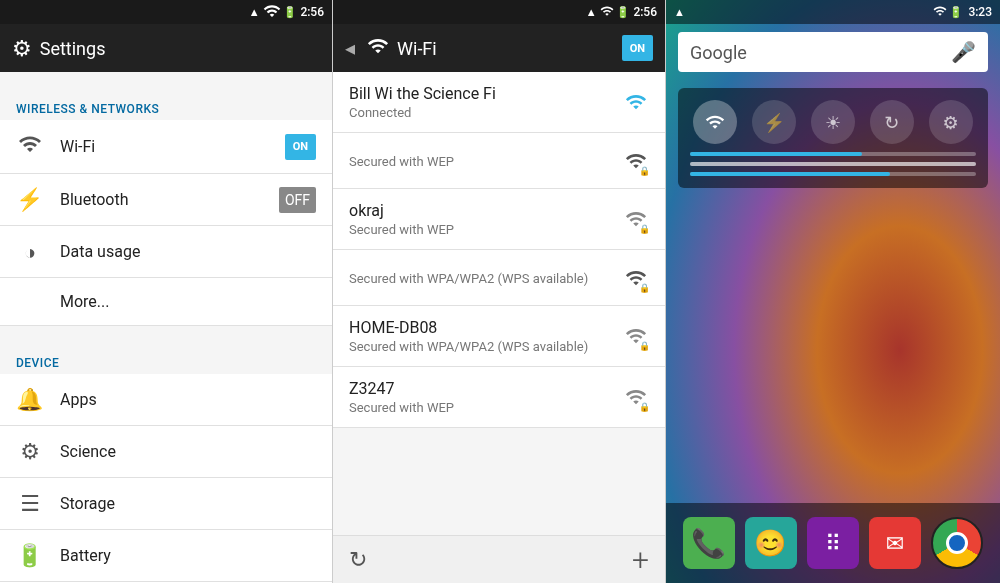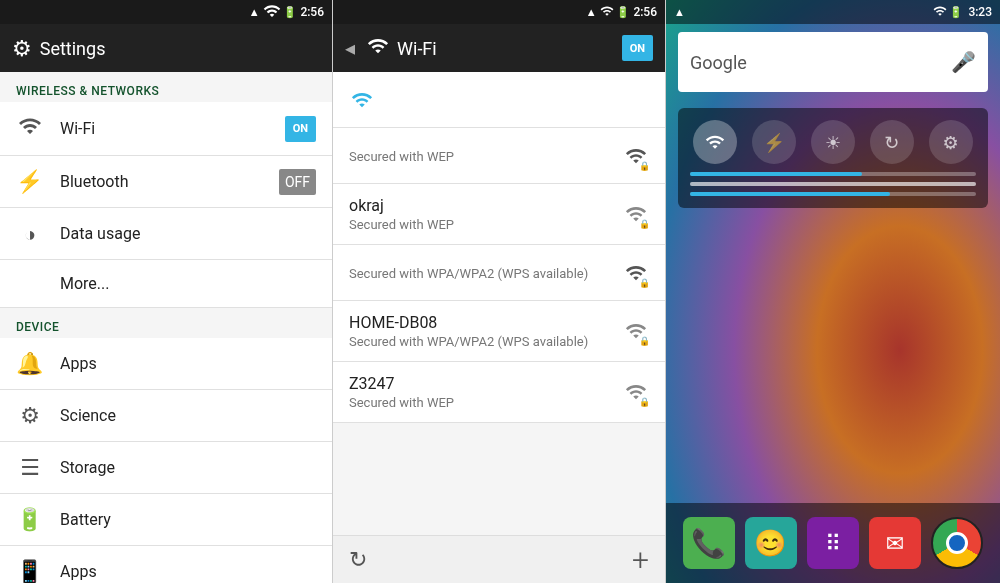--- a/index.html
+++ b/index.html
@@ -88,23 +88,24 @@
       color: #aaa;
       font-size: 20px;
       margin-right: 4px;
     }
 
     
     .section-header {
       padding: 12px 16px 4px 16px;
       font-size: 12px;
       font-weight: 500;
-      color: #14532d;
+      color: #0369a1;
       text-transform: uppercase;
       letter-spacing: 0.5px;
+      margin-top: 18px;
     }
 
     
     .settings-item {
       display: flex;
       align-items: center;
       padding: 12px 16px;
       background: #fff;
       border-bottom: 1px solid #e0e0e0;
       gap: 16px;
@@ -220,21 +221,21 @@
       justify-content: flex-end;
       padding: 0 8px;
       gap: 3px;
     }
     .home-search-bar {
       position: relative;
       z-index: 10;
       margin: 8px 12px;
       background: #fff;
       border-radius: 4px;
-      height: 60px;
+      height: 40px;
       display: flex;
       align-items: center;
       padding: 0 12px;
     }
     .home-search-text {
       font-size: 18px;
       color: #555;
       flex: 1;
     }
     .home-mic-icon {
@@ -438,20 +439,24 @@
     <div>
       <div class="toggle-inline">
         <div class="on-part">ON</div>
       </div>
     </div>
   </div>
 
   <div style="flex:1;overflow-y:auto;background:#f5f5f5;">
 
     <div class="wifi-item" style="background:#fff;">
+      <div class="wifi-item-text">
+        <div class="wifi-item-name">Bill Wi the Science Fi</div>
+        <div class="wifi-item-sub">Connected</div>
+      </div>
       <div class="wifi-signal-container">
         <svg width="22" height="22" viewBox="0 0 24 24" fill="#33b5e5">
             <path d="M1 9l2 2c5-5 13-5 18 0l2-2C16.93 2.93 7.08 2.93 1 9zm8 8l3 3 3-3c-1.65-1.66-4.34-1.66-6 0zm-4-4l2 2c2.76-2.76 7.24-2.76 10 0l2-2C15.14 9.14 8.87 9.14 5 13z"></path>
           </svg>
       </div>
     </div>
 
     <div class="wifi-item">
       <div class="wifi-item-text">
         <div class="wifi-item-sub">Secured with WEP</div>

